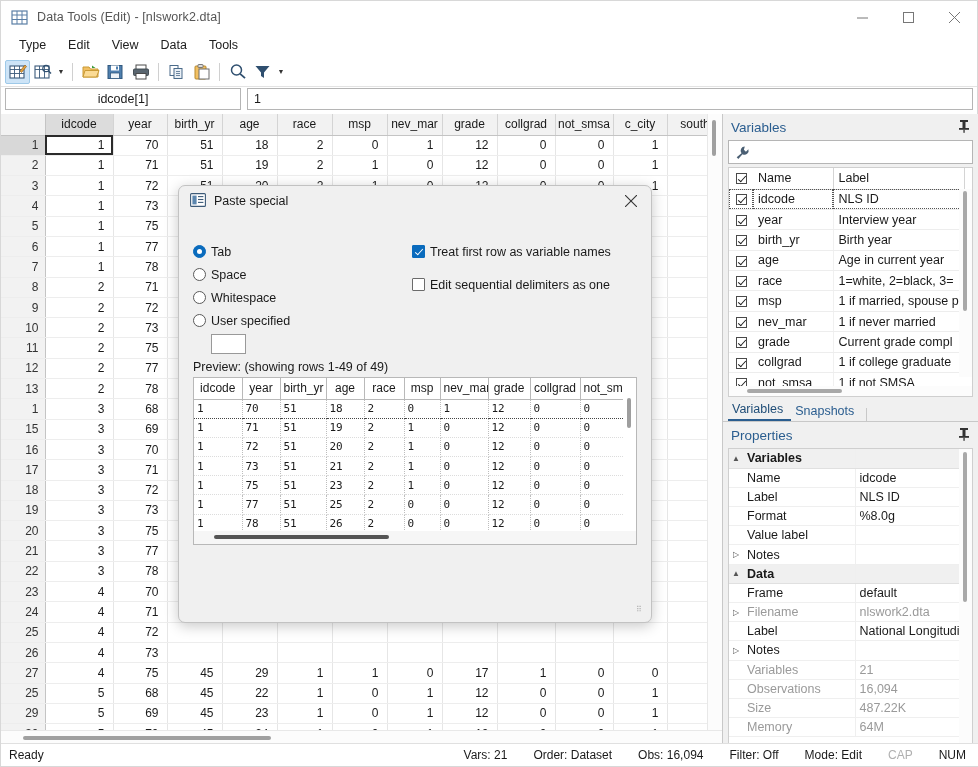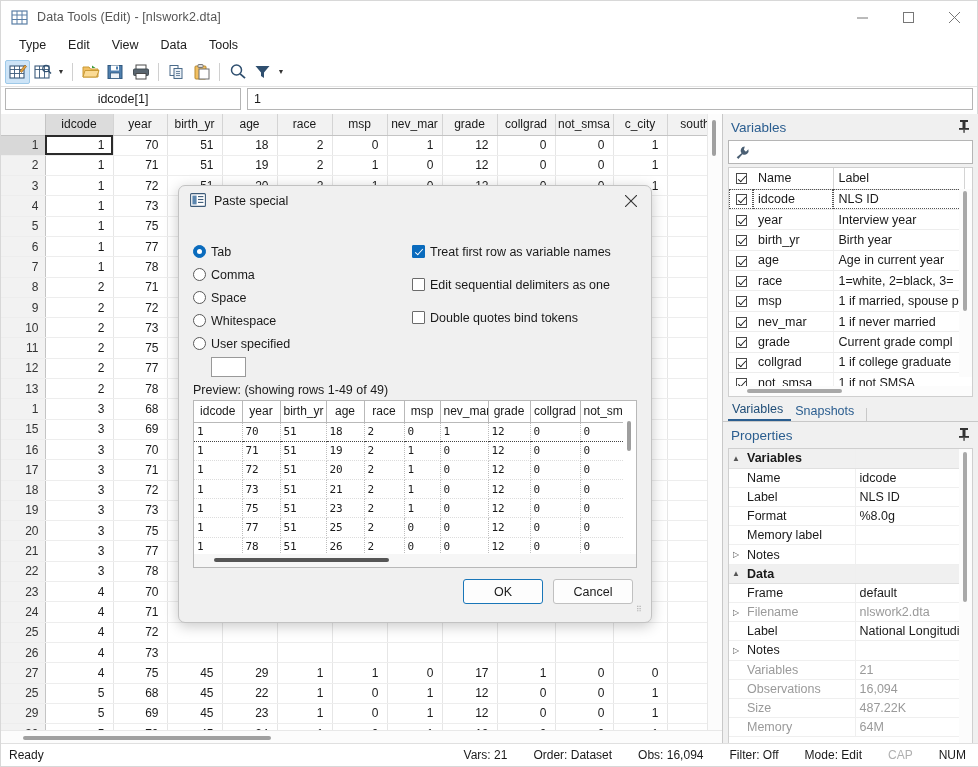--- a/index.html
+++ b/index.html
@@ -1336,21 +1336,21 @@
                 <td class="k" style="padding-left: 4px;">Label</td>
                 <td class="">NLS ID</td>
               </tr>
               <tr>
                 <td class="tri"></td>
                 <td class="k" style="padding-left: 4px;">Format</td>
                 <td class="">%8.0g</td>
               </tr>
               <tr>
                 <td class="tri"></td>
-                <td class="k" style="padding-left: 4px;">Memory label</td>
+                <td class="k" style="padding-left: 4px;">Value label</td>
                 <td class=""></td>
               </tr>
               <tr>
                 <td class="tri">▷</td>
                 <td class="k" style="padding-left: 4px;">Notes</td>
                 <td class=""></td>
               </tr>
               <tr class="grp">
                 <td class="tri">▲</td>
                 <td class="k" style="padding-left: 4px;">Data</td>
@@ -1439,24 +1439,20 @@
 
     <div class="dlg-body">
       <div class="opts">
         <div class="radios">
           <div class="radio-row">
             <span class="rad on"></span>
             <span>Tab</span>
           </div>
           <div class="radio-row">
             <span class="rad"></span>
-            <span>Comma</span>
-          </div>
-          <div class="radio-row">
-            <span class="rad"></span>
             <span>Space</span>
           </div>
           <div class="radio-row">
             <span class="rad"></span>
             <span>Whitespace</span>
           </div>
           <div class="radio-row">
             <span class="rad"></span>
             <span>User specified</span>
           </div>
@@ -1464,24 +1460,20 @@
         </div>
 
         <div class="checks">
           <div class="check-row">
             <span class="chk on"></span>
             <span>Treat first row as variable names</span>
           </div>
           <div class="check-row">
             <span class="chk"></span>
             <span>Edit sequential delimiters as one</span>
-          </div>
-          <div class="check-row">
-            <span class="chk"></span>
-            <span>Double quotes bind tokens</span>
           </div>
         </div>
       </div>
 
       <div class="preview-label">Preview: (showing rows 1-49 of 49)</div>
       <div class="preview-box">
         <table class="pv">
           <thead>
             <tr>
               <th style="width:48px">idcode</th>
@@ -1585,20 +1577,16 @@
         </table>
         <div class="pv-vscroll">
           <div class="pv-vthumb"></div>
         </div>
         <div class="pv-hscroll">
           <div class="pv-hthumb"></div>
         </div>
       </div>
     </div>
 
-    <div class="dlg-buttons">
-      <div class="dbtn default">OK</div>
-      <div class="dbtn">Cancel</div>
-    </div>
     <div class="resize-grip">⠿</div>
   </div>
 
 </div>
 
 </body></html>

